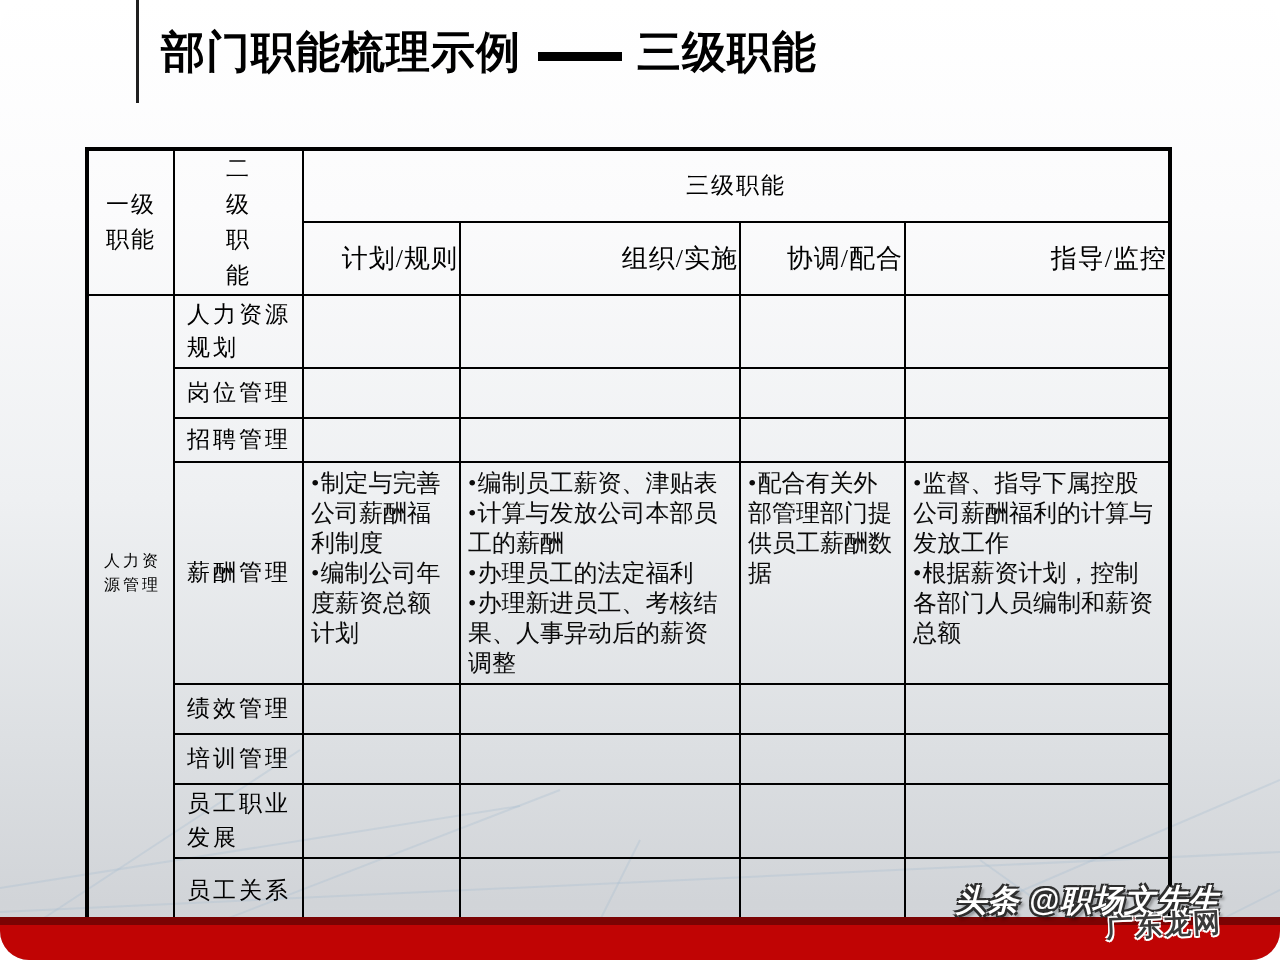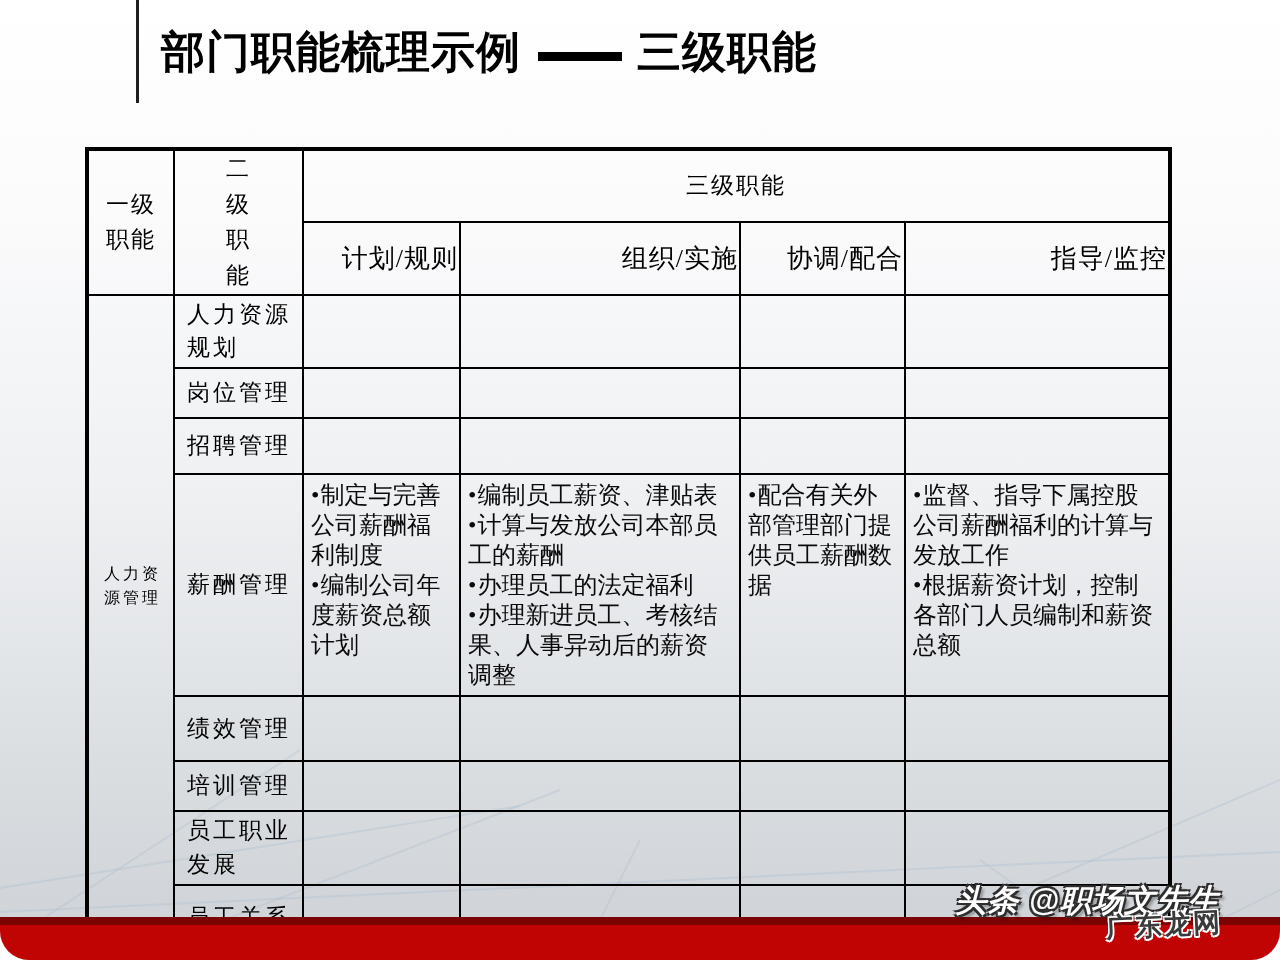--- a/index.html
+++ b/index.html
@@ -100,21 +100,21 @@
       </tr>
 
       <tr style="height:50px">
         <td class="rowlabel">岗位管理</td>
         <td class="cell"></td>
         <td class="cell"></td>
         <td class="cell"></td>
         <td class="cell"></td>
       </tr>
 
-      <tr style="height:56px">
+      <tr style="height:44px">
         <td class="rowlabel">招聘管理</td>
         <td class="cell"></td>
         <td class="cell"></td>
         <td class="cell"></td>
         <td class="cell"></td>
       </tr>
 
       <tr style="height:180px">
         <td class="rowlabel">薪酬管理</td>
         <td class="cell">
@@ -129,21 +129,21 @@
         </td>
         <td class="cell">
           <div class="bullet-item">配合有关外部管理部门提供员工薪酬数据</div>
         </td>
         <td class="cell">
           <div class="bullet-item">监督、指导下属控股公司薪酬福利的计算与发放工作</div>
           <div class="bullet-item">根据薪资计划，控制各部门人员编制和薪资总额</div>
         </td>
       </tr>
 
-      <tr style="height:65px">
+      <tr style="height:50px">
         <td class="rowlabel">绩效管理</td>
         <td class="cell"></td>
         <td class="cell"></td>
         <td class="cell"></td>
         <td class="cell"></td>
       </tr>
 
       <tr style="height:50px">
         <td class="rowlabel">培训管理</td>
         <td class="cell"></td>

